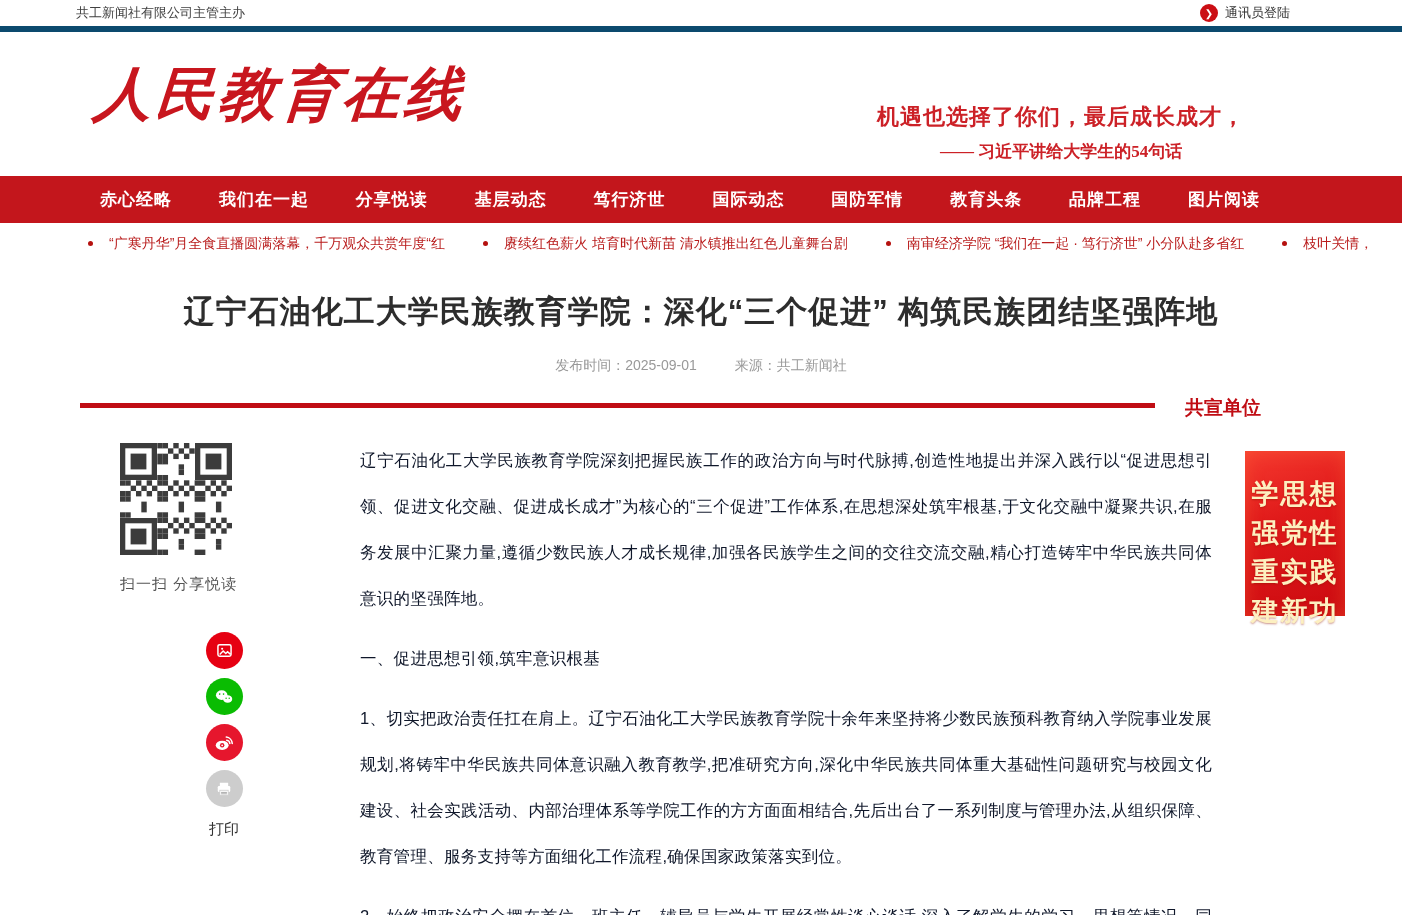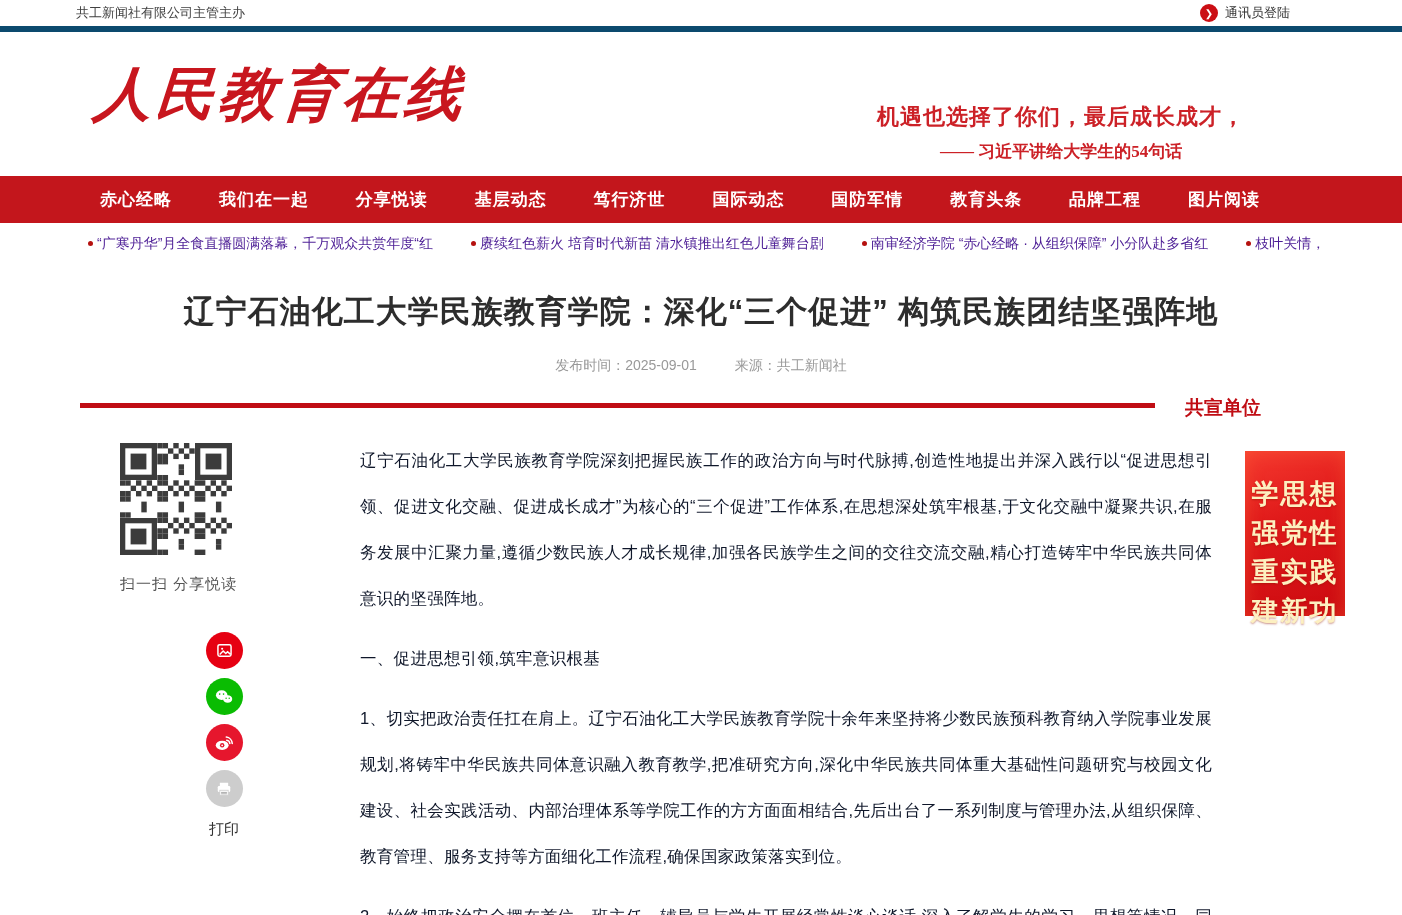--- a/index.html
+++ b/index.html
@@ -26,21 +26,21 @@
   .quote-attr { font-size:17px; text-align:center; margin-top:8px; }
 
   
   .nav { height:47px; background:#c3161c; display:flex; align-items:center;
     justify-content:space-between; padding:0 142px 0 100px; }
   .nav a { color:#fff; font-size:17px; font-weight:700; letter-spacing:1px; white-space:nowrap; }
 
   
   .ticker { height:42px; display:flex; align-items:center; padding:0 0 0 88px; gap:38px;
     white-space:nowrap; overflow:hidden; border-bottom:1px solid #fff; }
-  .tick { display:flex; align-items:center; gap:4px; font-size:14px; color:#4c1d95; flex:none; }
+  .tick { display:flex; align-items:center; gap:16px; font-size:14px; color:#b91c1c; flex:none; }
   .tick .dot { width:5px; height:5px; border-radius:50%; background:#b5110f; flex:none; }
 
   
   .art-title { text-align:center; margin-top:26px; font-size:31px; font-weight:700;
     color:#2d2d2d; letter-spacing:1px; }
   .art-meta { text-align:center; margin-top:24px; font-size:14px; color:#999; }
   .art-meta .gap { display:inline-block; width:38px; }
   .rule-row { position:relative; height:22px; margin-top:20px; }
   .red-rule { position:absolute; left:80px; top:8px; width:1075px; height:5px; background:#c00d14; }
   .side-head { position:absolute; left:1185px; top:0; font-size:19px; font-weight:700; color:#c00d14; }
@@ -107,21 +107,21 @@
       <a>“广寒丹华”月全食直播圆满落幕，千万观众共赏年度“红</a>
     </span>
 
     <span class="tick">
       <i class="dot"></i>
       <a>赓续红色薪火 培育时代新苗 清水镇推出红色儿童舞台剧</a>
     </span>
 
     <span class="tick">
       <i class="dot"></i>
-      <a>南审经济学院 “赤心经略 · 从组织保障” 小分队赴多省红</a>
+      <a>南审经济学院 “我们在一起 · 笃行济世” 小分队赴多省红</a>
     </span>
 
     <span class="tick">
       <i class="dot"></i>
       <a>枝叶关情，</a>
     </span>
   </div>
 
 <h1 class="art-title">辽宁石油化工大学民族教育学院：深化“三个促进” 构筑民族团结坚强阵地</h1>
 <div class="art-meta">

